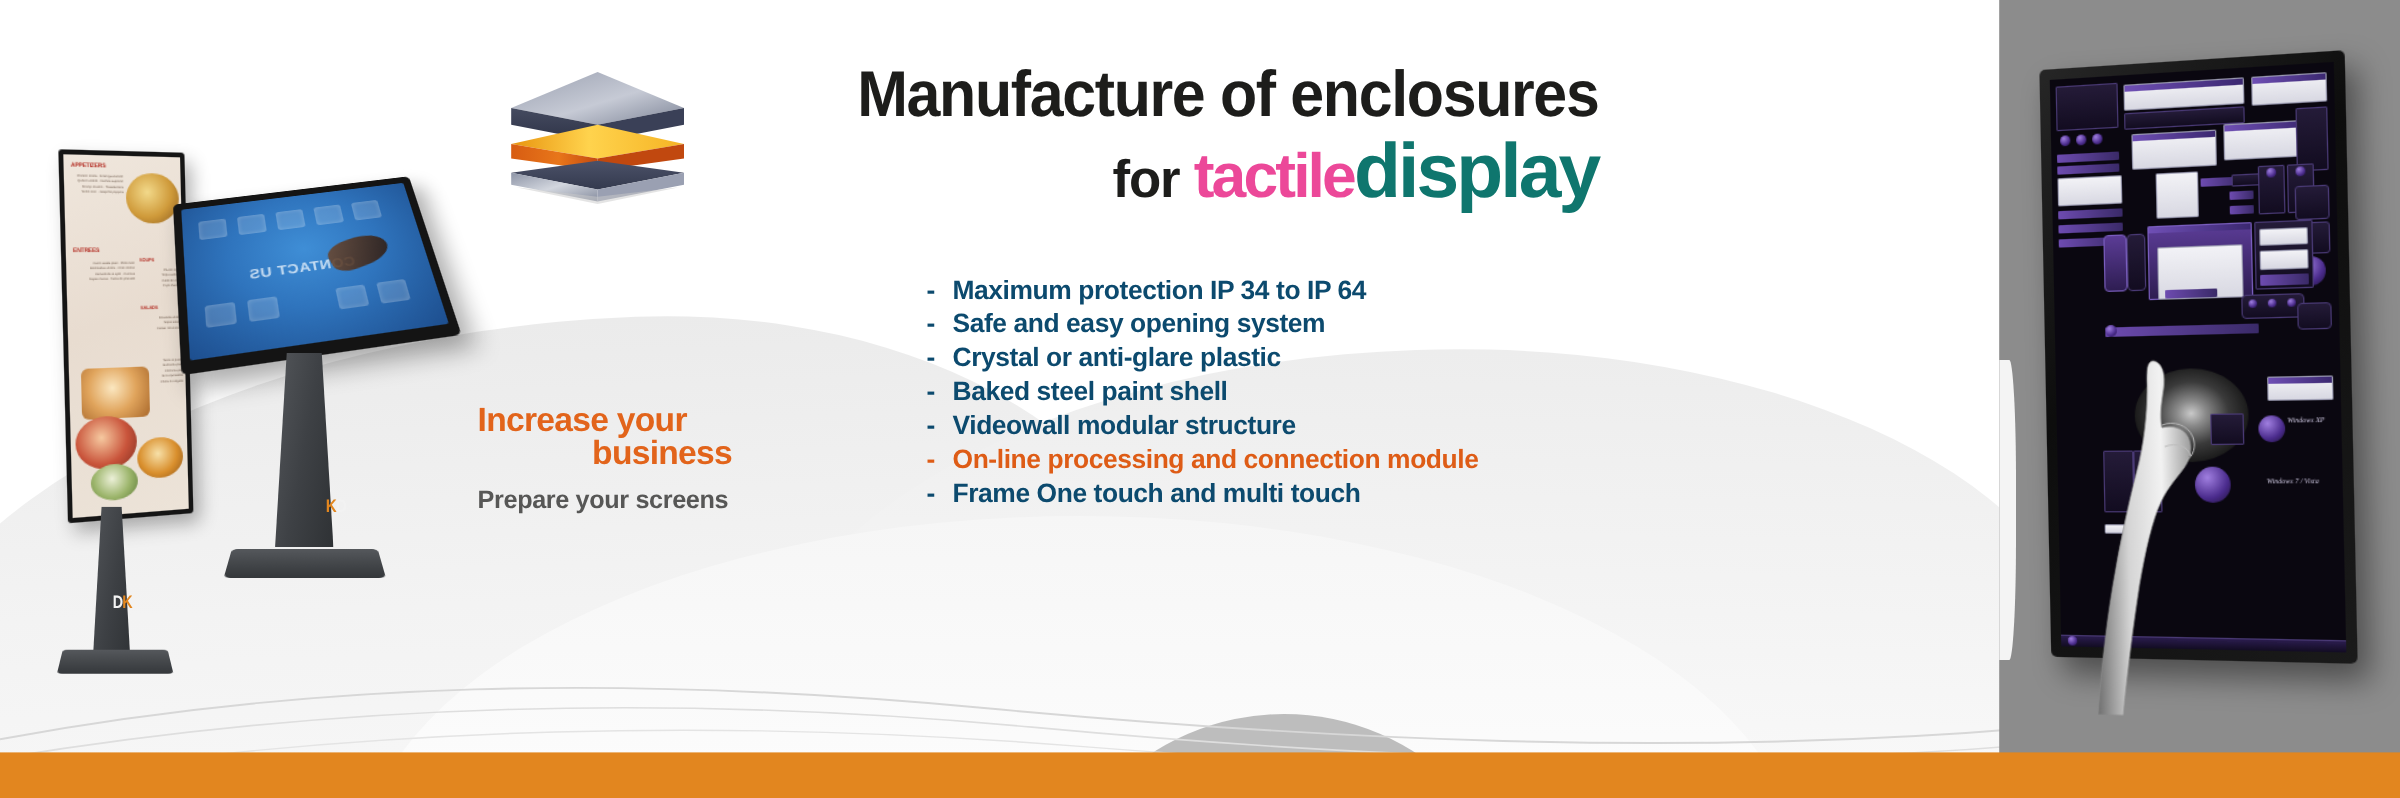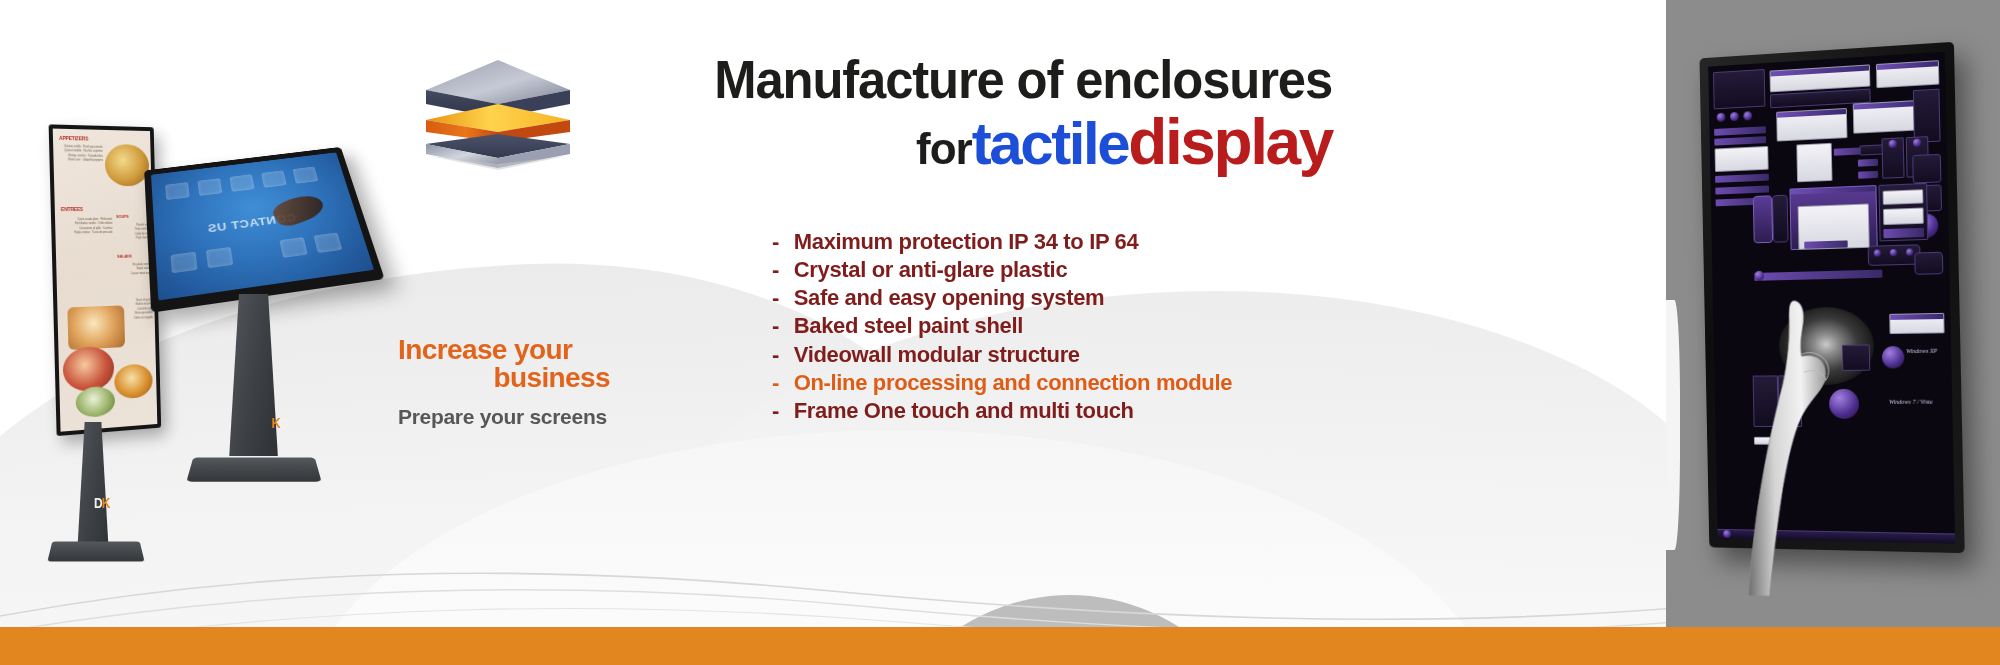--- a/index.html
+++ b/index.html
@@ -74,45 +74,45 @@
   }
   .head-line2 {
     display:block; margin-top:4px; white-space:nowrap;
     transform-origin:right center;
   }
   .head-for {
     font-size:44px; font-weight:bold; color:#1d1d1b;
     letter-spacing:-1px; vertical-align:baseline;
   }
   .head-tactile {
-    font-size:60px; font-weight:bold; color:#1d4ed8;
-    letter-spacing:-2.4px; vertical-align:baseline; 
+    font-size:52px; font-weight:bold; color:#ec4899;
+    letter-spacing:-2.4px; vertical-align:baseline; margin-left:12px;
   }
   .head-display {
-    font-size:64px; font-weight:bold; color:#b91c1c;
+    font-size:64px; font-weight:bold; color:#0f766e;
     letter-spacing:-2.4px; vertical-align:baseline;
   }
 
   
   .promo { position:absolute; left:398px; top:336px; width:300px; }
   .promo-h {
     font-size:28px; font-weight:bold; color:#e2641b;
     line-height:1.0; letter-spacing:-.6px;
   }
   .promo-h .l2 { display:block; text-align:right; width:212px; }
   .promo-body { margin-top:14px; }
   .promo-body div {
     font-size:21px; font-weight:bold; color:#575756;
     line-height:1.08; letter-spacing:-.3px;
   }
 
   
   .features { position:absolute; left:772px; top:228px; }
   .feat {
-    font-size:22px; font-weight:bold; color:#7f1d1d;
+    font-size:22px; font-weight:bold; color:#0c4a6e;
     line-height:1.28; letter-spacing:-.35px; white-space:nowrap;
   }
   .feat.hl { color:#de5c16; }
   .feat .dash { display:inline-block; min-width:16px; }
 
   
   .right-panel {
     position:absolute; left:1666px; top:0;
     width:334px; height:665px;
     background:#8c8c8c;
@@ -332,22 +332,22 @@
       <span>Increase your</span>
       <span class="l2">business</span>
     </div>
     <div class="promo-body">
       <div>Prepare your screens</div>
     </div>
   </div>
 
   <div class="features" id="features-host">
       <div class="feat"><span class="dash">-</span> <span>Maximum protection IP 34 to IP 64</span></div>
+      <div class="feat"><span class="dash">-</span> <span>Safe and easy opening system</span></div>
       <div class="feat"><span class="dash">-</span> <span>Crystal or anti-glare plastic</span></div>
-      <div class="feat"><span class="dash">-</span> <span>Safe and easy opening system</span></div>
       <div class="feat"><span class="dash">-</span> <span>Baked steel paint shell</span></div>
       <div class="feat"><span class="dash">-</span> <span>Videowall modular structure</span></div>
       <div class="feat hl"><span class="dash">-</span> <span>On-line processing and connection module</span></div>
       <div class="feat"><span class="dash">-</span> <span>Frame One touch and multi touch</span></div>
     </div>
 
   <div class="kiosk-portrait">
     <div class="kp-screen">
       <div class="kp-inner">
         <div class="menu-h" style="left:6px; top:6px;">APPETIZERS</div>

